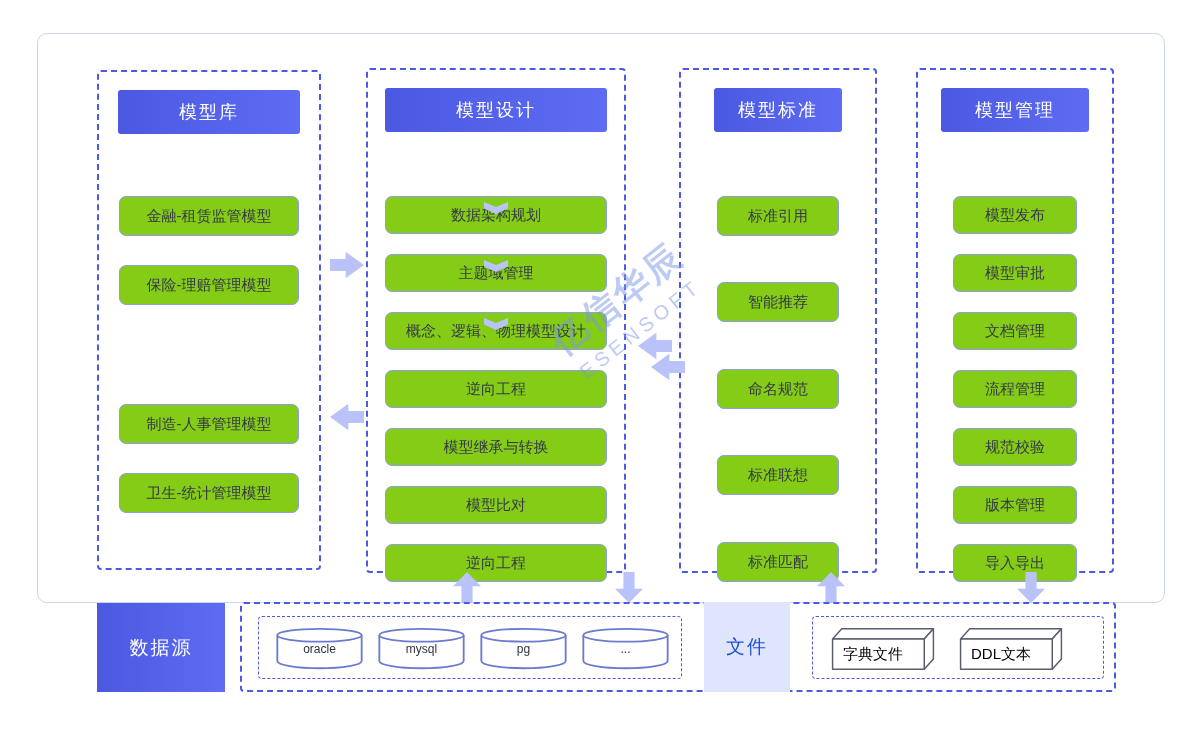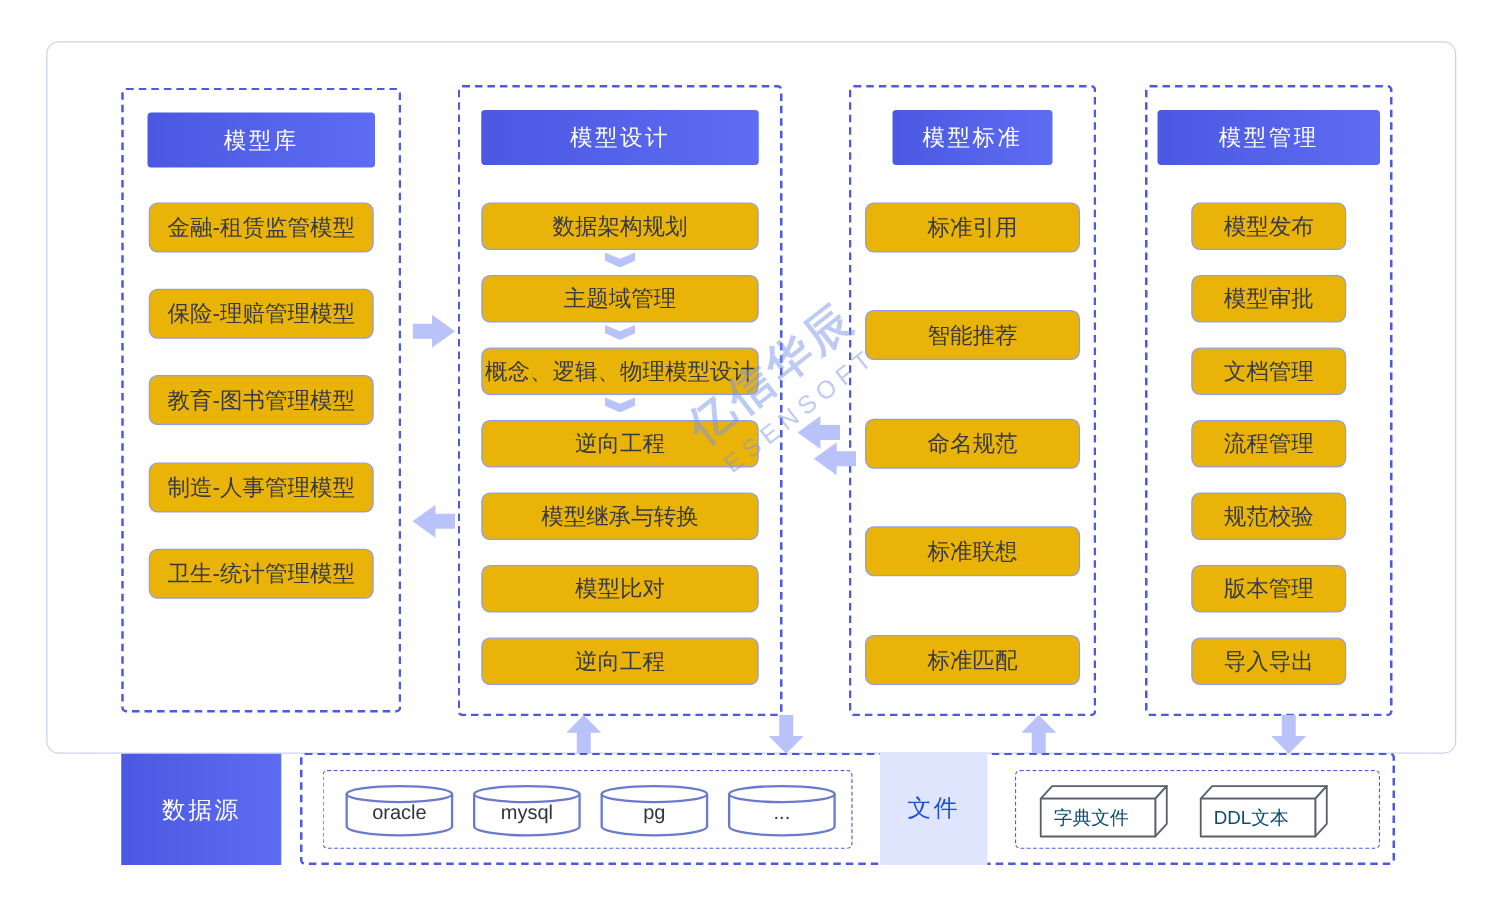--- a/index.html
+++ b/index.html
@@ -16,27 +16,27 @@
   .stage{position:relative;width:1200px;height:733px;background:#fff;overflow:hidden;}
 
   .frame{position:absolute;left:37px;top:33px;width:1128px;height:570px;
          border:1px solid #ccd4ef;border-radius:10px;}
 
   .col{position:absolute;border:2px dashed var(--dashed-border);border-radius:4px;background:transparent;}
   .col-header{position:absolute;left:50%;transform:translateX(-50%);top:18px;height:44px;
               background:linear-gradient(90deg,var(--header-gradient-start),var(--header-gradient-end));
               color:#fff;font-size:18px;letter-spacing:2px;display:flex;align-items:center;justify-content:center;
               border-radius:3px;}
-  .item{position:absolute;left:50%;transform:translateX(-50%);background:#eab308;
+  .item{position:absolute;left:50%;transform:translateX(-50%);background:#84cc16;
         border:1px solid var(--item-border);border-radius:7px;
         display:flex;align-items:center;justify-content:center;
-        font-size:18px;color:#363a45;white-space:nowrap;}
+        font-size:15px;color:#363a45;white-space:nowrap;margin-top:34px;}
   .c1 .item{width:180px;height:40px;}
   .c2 .item{width:222px;height:38px;}
-  .c3 .item{width:172px;height:40px;}
+  .c3 .item{width:122px;height:40px;}
   .c4 .item{width:124px;height:38px;}
 
   .chev{position:absolute;left:50%;transform:translateX(-50%);width:24px;height:12px;background:var(--arrow);
         clip-path:polygon(0 0,50% 42%,100% 0,100% 55%,50% 100%,0 55%);}
 
   .blk{position:absolute;background:var(--arrow);}
   .blk.right{clip-path:polygon(0 30%,46% 30%,46% 6%,100% 50%,46% 94%,46% 70%,0 70%);}
   .blk.left {clip-path:polygon(100% 30%,54% 30%,54% 6%,0 50%,54% 94%,54% 70%,100% 70%);}
   .blk.up   {clip-path:polygon(50% 0,100% 46%,70% 46%,70% 100%,30% 100%,30% 46%,0 46%);}
   .blk.down {clip-path:polygon(50% 100%,100% 54%,70% 54%,70% 0,30% 0,30% 54%,0 54%);}
@@ -48,45 +48,44 @@
             color:#1d4ed8;font-size:19px;letter-spacing:2px;display:flex;align-items:center;justify-content:center;z-index:3;}
   .dash-outer{position:absolute;left:240px;top:602px;width:876px;height:90px;
               border:2px dashed var(--dashed-border);border-radius:4px;}
   .dash-inner{position:absolute;border:1.5px dashed var(--dashed-border);border-radius:4px;}
   .dash-db{left:258px;top:616px;width:424px;height:63px;}
   .dash-files{left:812px;top:616px;width:292px;height:63px;}
 
   .cyl{position:absolute;width:95px;height:44px;z-index:2;}
   .cyl svg{position:absolute;inset:0;width:100%;height:100%;}
   .cyl svg path,.cyl svg ellipse{fill:#fff;stroke:#6b79cf;stroke-width:2;}
-  .cyl-label{position:absolute;left:0;top:15px;width:100%;text-align:center;font-size:16px;color:#2f3340;}
+  .cyl-label{position:absolute;left:0;top:15px;width:100%;text-align:center;font-size:12px;color:#2f3340;}
 
   .doc{position:absolute;width:114px;height:44px;z-index:2;}
   .doc svg{position:absolute;inset:0;width:100%;height:100%;}
   .doc svg path{fill:#fff;stroke:#5a5f6d;stroke-width:1.6;stroke-linejoin:round;}
   .doc-label{position:absolute;left:2px;top:12px;width:90px;height:30px;display:flex;align-items:center;justify-content:center;
-             font-size:15px;color:#0c4a6e;}
+             font-size:15px;color:#000000;}
 
   .watermark{position:absolute;left:505px;top:272px;width:240px;transform:rotate(-38deg);
              text-align:center;color:rgba(122,149,233,0.5);z-index:6;pointer-events:none;}
   .wm-cn{display:block;font-size:36px;font-weight:bold;letter-spacing:3px;}
   .wm-en{display:block;font-size:20px;letter-spacing:5px;margin-top:2px;}
 </style>
 </head>
 <body>
 
 <div class="stage">
 
   <div class="frame"></div>
 
   <div class="col c1" style="left:97px;top:70px;width:224px;height:500px">
     <div class="col-header" style="width:182px">模型库</div>
     <div class="item" style="top:90px">金融-租赁监管模型</div>
     <div class="item" style="top:159px">保险-理赔管理模型</div>
-    <div class="item" style="top:228px">教育-图书管理模型</div>
     <div class="item" style="top:298px">制造-人事管理模型</div>
     <div class="item" style="top:367px">卫生-统计管理模型</div>
   </div>
 
   <div class="col c2" style="left:366px;top:68px;width:260px;height:505px">
     <div class="col-header" style="width:222px">模型设计</div>
     <div class="item" style="top:92px">数据架构规划</div>
     <div class="chev" style="top:132px"></div>
     <div class="item" style="top:150px">主题域管理</div>
     <div class="chev" style="top:190px"></div>
@@ -101,21 +100,21 @@
   <div class="col c3" style="left:679px;top:68px;width:198px;height:505px">
     <div class="col-header" style="width:128px">模型标准</div>
     <div class="item" style="top:92px">标准引用</div>
     <div class="item" style="top:178px">智能推荐</div>
     <div class="item" style="top:265px">命名规范</div>
     <div class="item" style="top:351px">标准联想</div>
     <div class="item" style="top:438px">标准匹配</div>
   </div>
 
   <div class="col c4" style="left:916px;top:68px;width:198px;height:505px">
-    <div class="col-header" style="width:178px">模型管理</div>
+    <div class="col-header" style="width:148px">模型管理</div>
     <div class="item" style="top:92px">模型发布</div>
     <div class="item" style="top:150px">模型审批</div>
     <div class="item" style="top:208px">文档管理</div>
     <div class="item" style="top:266px">流程管理</div>
     <div class="item" style="top:324px">规范校验</div>
     <div class="item" style="top:382px">版本管理</div>
     <div class="item" style="top:440px">导入导出</div>
   </div>
 
   <div class="blk right" style="left:330px;top:250px;width:34px;height:30px"></div>

